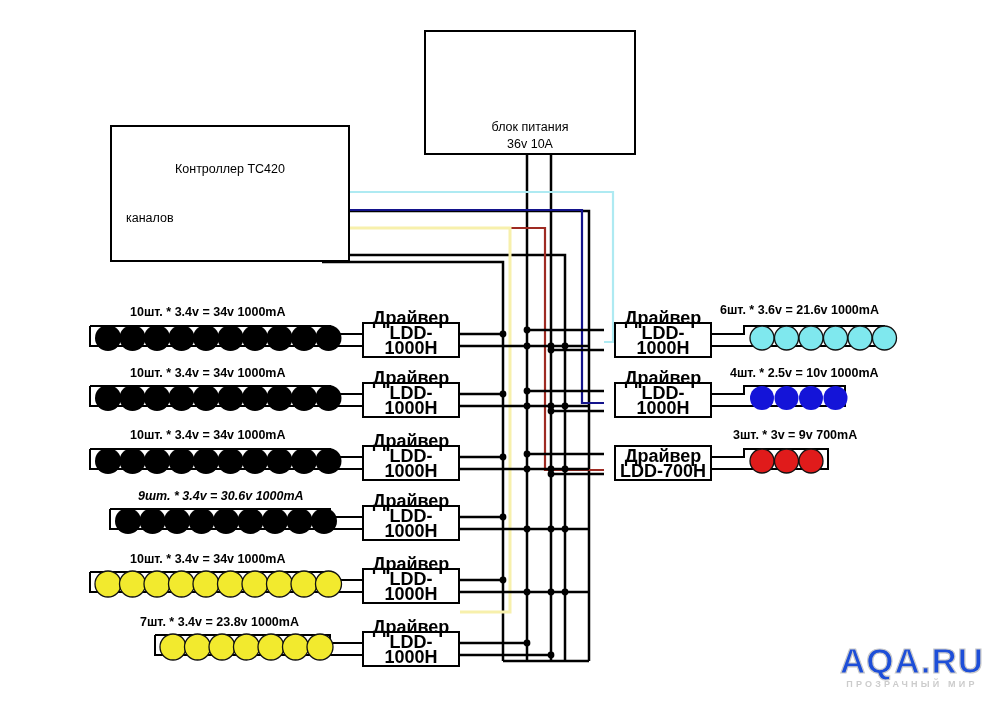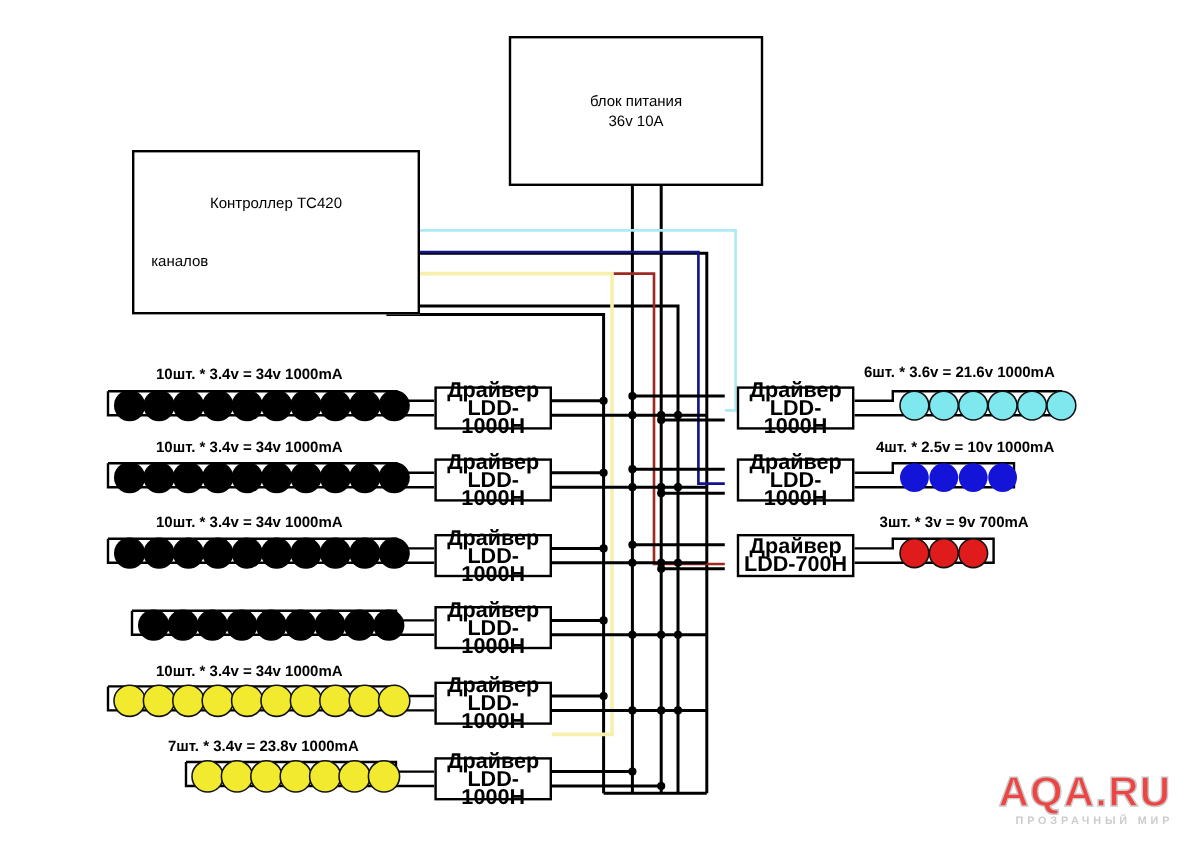--- a/index.html
+++ b/index.html
@@ -26,21 +26,21 @@
     height: 707px;
   }
   .box {
     position: absolute;
     border: 2px solid #000000;
     background: #ffffff;
     box-sizing: border-box;
     display: flex;
     flex-direction: column;
     align-items: center;
-    justify-content: center;
+    justify-content: flex-end;
     text-align: center;
     color: #000000;
   }
   .block-big {
     font-size: 12.5px;
     line-height: 17px;
     font-weight: normal;
   }
   .driver {
     font-size: 18px;
@@ -59,25 +59,25 @@
     left: 832px;
     top: 644px;
     width: 160px;
     user-select: none;
     pointer-events: none;
   }
   .wm-main {
     font-size: 35px;
     font-weight: bold;
     letter-spacing: 1px;
-    color: #ef4444;
+    color: #1d4ed8;
     -webkit-text-stroke: 1.2px #c9c9c9;
     text-stroke: 1.2px #c9c9c9;
     line-height: 34px;
-    text-align: left;
+    text-align: center;
   }
   .wm-sub {
     font-size: 9px;
     font-weight: bold;
     letter-spacing: 3.2px;
     color: #cccccc;
     text-align: center;
     line-height: 12px;
   }
 </style>
@@ -329,21 +329,21 @@
     <div>LDD-1000H</div>
   </div>
   <div class="box driver" style="left:614px; top:445px; width:98px; height:36px;">
     <div>Драйвер</div>
     <div>LDD-700H</div>
   </div>
 
   <div class="strip-label" style="left:130px; top:305px;">10шт. * 3.4v = 34v   1000mA</div>
   <div class="strip-label" style="left:130px; top:366px;">10шт. * 3.4v = 34v   1000mA</div>
   <div class="strip-label" style="left:130px; top:428px;">10шт. * 3.4v = 34v   1000mA</div>
-  <div class="strip-label" style="left:138px; top:515px;font-style:italic;">9шт. * 3.4v = 30.6v   1000mA</div>
+  <div class="strip-label" style="left:138px; top:489px;font-style:italic;">9шт. * 3.4v = 30.6v   1000mA</div>
   <div class="strip-label" style="left:130px; top:552px;">10шт. * 3.4v = 34v   1000mA</div>
   <div class="strip-label" style="left:140px; top:615px;">7шт. * 3.4v = 23.8v   1000mA</div>
 
   <div class="strip-label" style="left:720px; top:303px;">6шт. * 3.6v = 21.6v   1000mA</div>
   <div class="strip-label" style="left:730px; top:366px;">4шт. * 2.5v = 10v   1000mA</div>
   <div class="strip-label" style="left:733px; top:428px;">3шт. * 3v = 9v   700mA</div>
 
   <div class="watermark">
     <div class="wm-main">AQA.RU</div>
     <div class="wm-sub">ПРОЗРАЧНЫЙ МИР</div>

